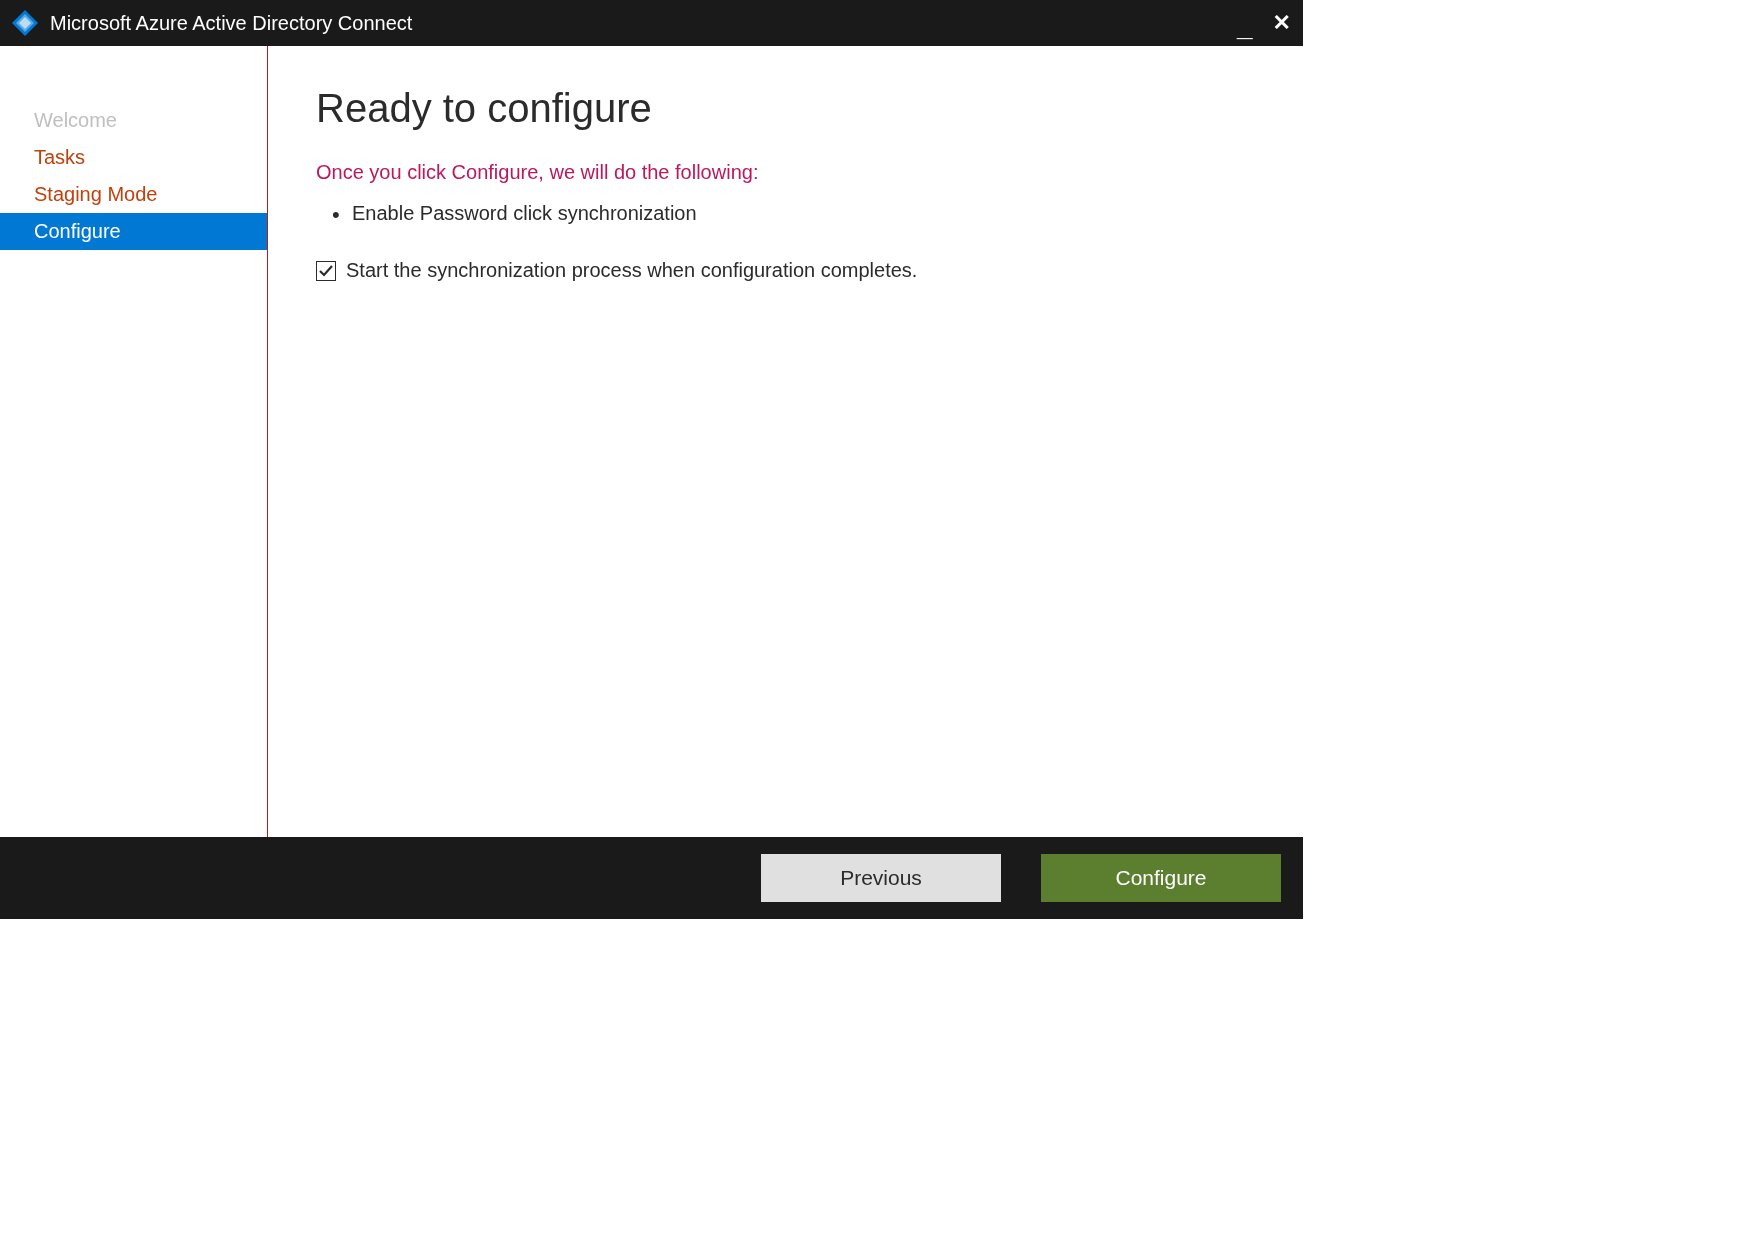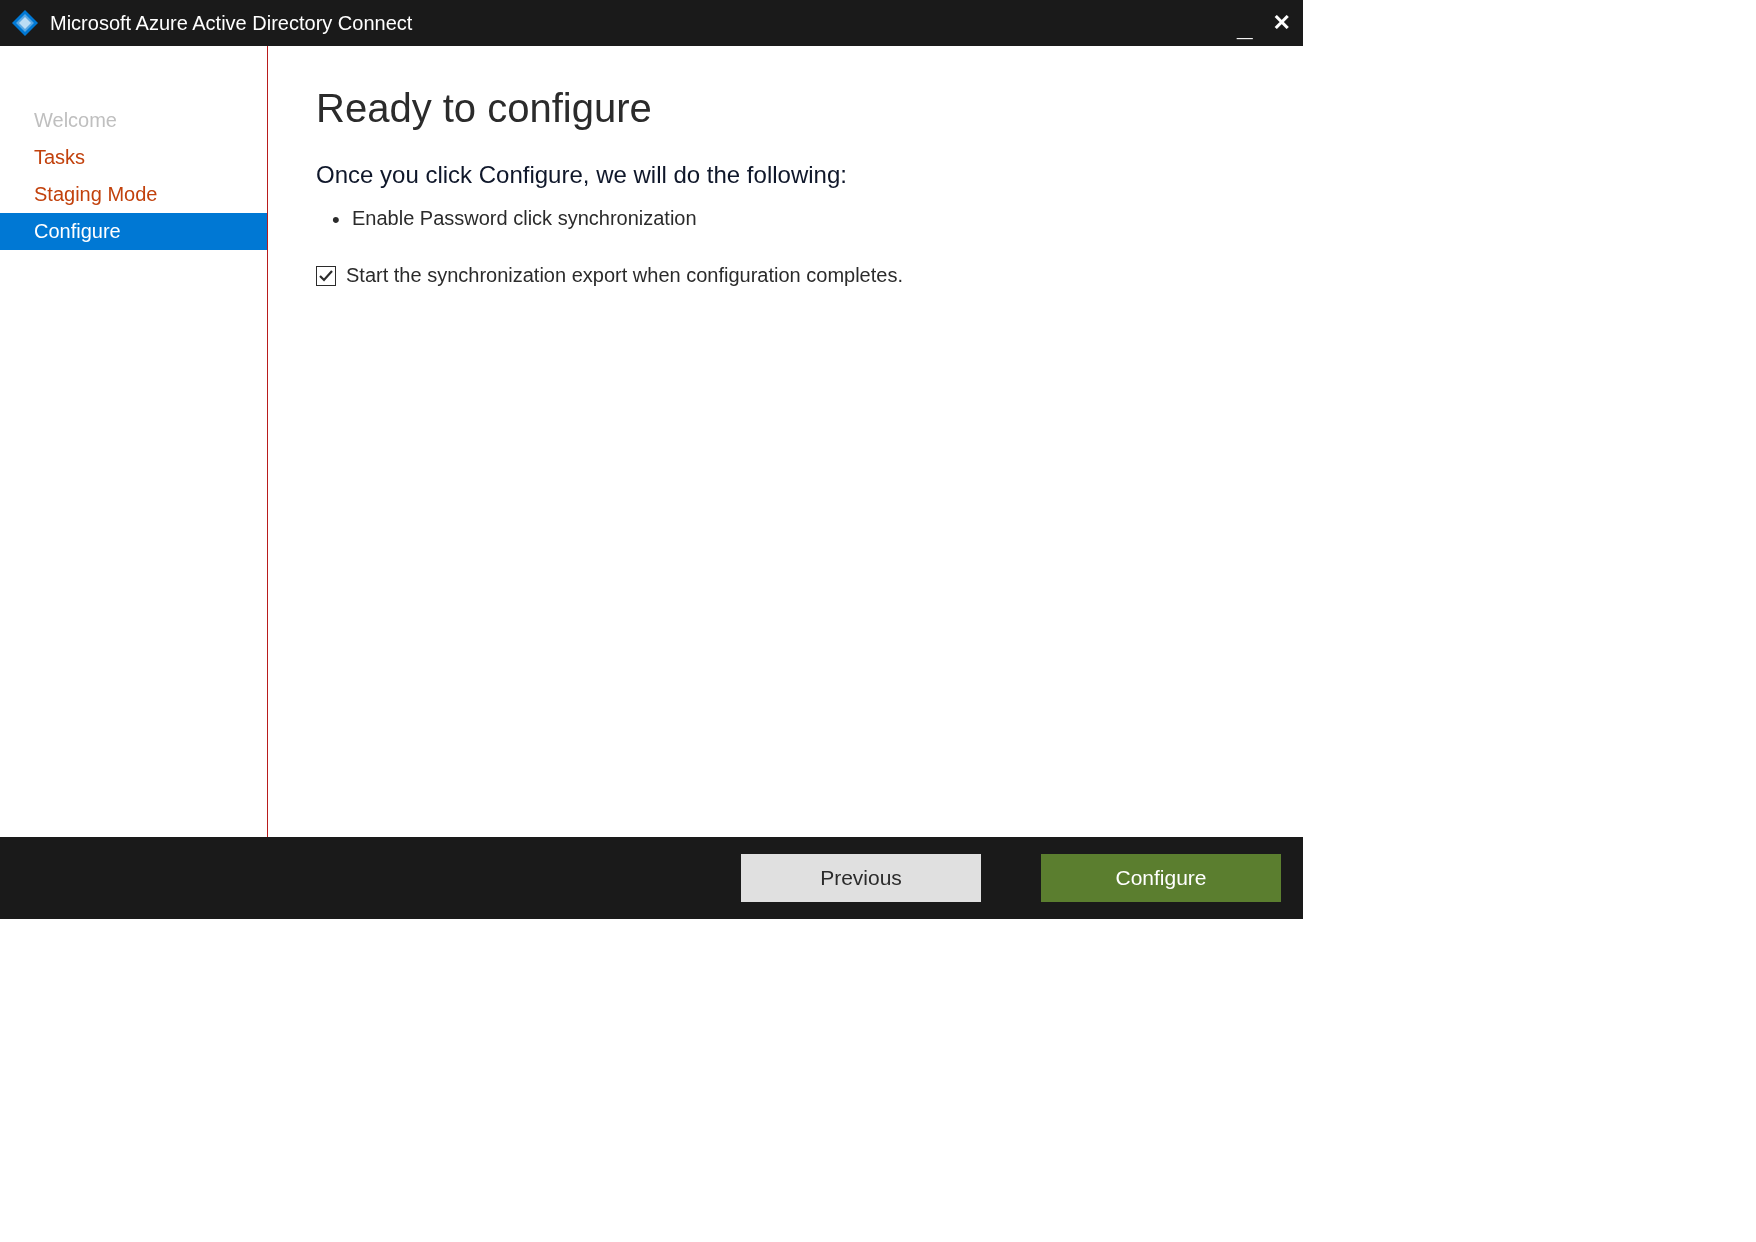--- a/index.html
+++ b/index.html
@@ -87,22 +87,22 @@
       flex: 1;
       padding: 40px 52px 0 48px;
     }
     .page-title {
       font-size: 40px;
       font-weight: 400;
       color: #2b2b2b;
       margin-bottom: 30px;
     }
     .intro {
-      font-size: 24px;
-      color: #0f172a;
+      font-size: 20px;
+      color: #be185d;
       margin-bottom: 14px;
     }
     .bullet-list {
       list-style: none;
       padding-left: 36px;
       margin-bottom: 30px;
     }
     .bullet-list li {
       font-size: 20px;
       color: #2b2b2b;
@@ -135,21 +135,21 @@
       width: 14px;
       height: 14px;
     }
     .footer {
       background: #1a1a1a;
       height: 82px;
       display: flex;
       align-items: center;
       justify-content: flex-end;
       padding: 0 22px;
-      gap: 60px;
+      gap: 40px;
     }
     .btn {
       height: 48px;
       min-width: 240px;
       font-size: 21px;
       border: none;
       cursor: pointer;
       font-family: inherit;
     }
     .btn-secondary {
@@ -202,21 +202,21 @@
       <p class="intro">Once you click Configure, we will do the following:</p>
       <ul class="bullet-list">
         <li>Enable Password click synchronization</li>
       </ul>
       <div class="checkbox-row">
         <span class="checkbox-box">
           <svg viewBox="0 0 14 14">
             <path d="M1 7 L5 11 L13 2" stroke="#2b2b2b" stroke-width="2.2" fill="none"></path>
           </svg>
         </span>
-        <span>Start the synchronization export when configuration completes.</span>
+        <span>Start the synchronization process when configuration completes.</span>
       </div>
     </div>
   </div>
 
   <div class="footer">
     <button class="btn btn-secondary">Previous</button>
     <button class="btn btn-primary">Configure</button>
   </div>
 
 </div>

